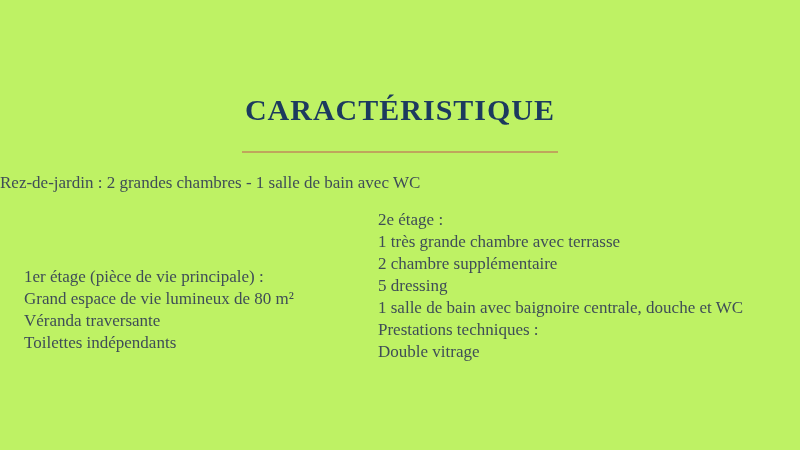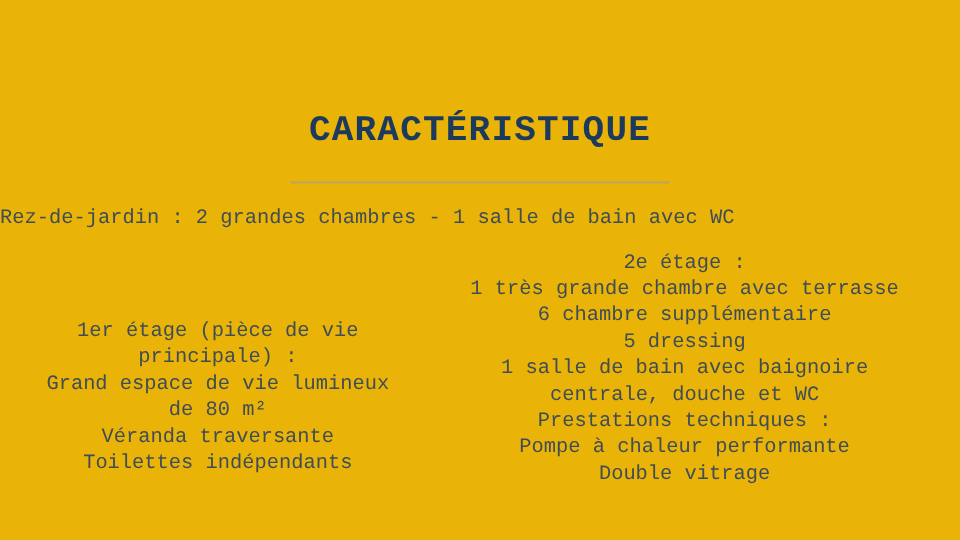--- a/index.html
+++ b/index.html
@@ -4,23 +4,23 @@
 <style>
   html, body {
     margin: 0;
     padding: 0;
     background: #ffffff;
   }
   .slide {
     position: relative;
     width: 800px;
     height: 450px;
-    background: #eab308;
+    background: #bef264;
     overflow: hidden;
-    font-family: Liberation Mono, monospace;
+    font-family: Liberation Serif, serif;
   }
   .title {
     position: absolute;
     top: 92px;
     left: 0;
     right: 0;
     text-align: center;
     font-size: 30px;
     line-height: 36px;
     font-weight: 800;
@@ -60,21 +60,20 @@
   .col-left {
     width: 315px;
     margin-right: 39px;
     margin-top: 48px;
   }
   .col-right {
     width: 385px;
   }
   .feature-line {
     white-space: normal;
-    text-align: center;
   }
 </style>
 </head>
 <body>
 
 <div class="slide">
   <div class="title">CARACTÉRISTIQUE</div>
 
   <div class="divider"></div>
 
@@ -84,21 +83,20 @@
     <div class="col col-left">
         <div class="feature-line">1er étage (pièce de vie principale) :</div>
         <div class="feature-line">Grand espace de vie lumineux de 80 m²</div>
         <div class="feature-line">Véranda traversante</div>
         <div class="feature-line">Toilettes indépendants</div>
       </div>
 
     <div class="col col-right">
         <div class="feature-line">2e étage :</div>
         <div class="feature-line">1 très grande chambre avec terrasse</div>
-        <div class="feature-line">6 chambre supplémentaire</div>
+        <div class="feature-line">2 chambre supplémentaire</div>
         <div class="feature-line">5 dressing</div>
         <div class="feature-line">1 salle de bain avec baignoire centrale, douche et WC</div>
         <div class="feature-line">Prestations techniques :</div>
-        <div class="feature-line">Pompe à chaleur performante</div>
         <div class="feature-line">Double vitrage</div>
       </div>
   </div>
 </div>
 
 </body></html>

